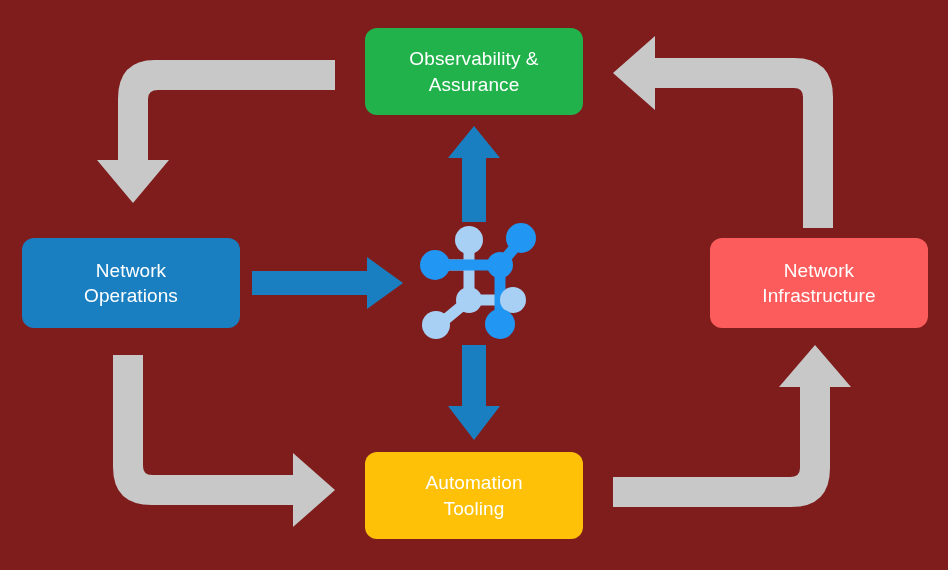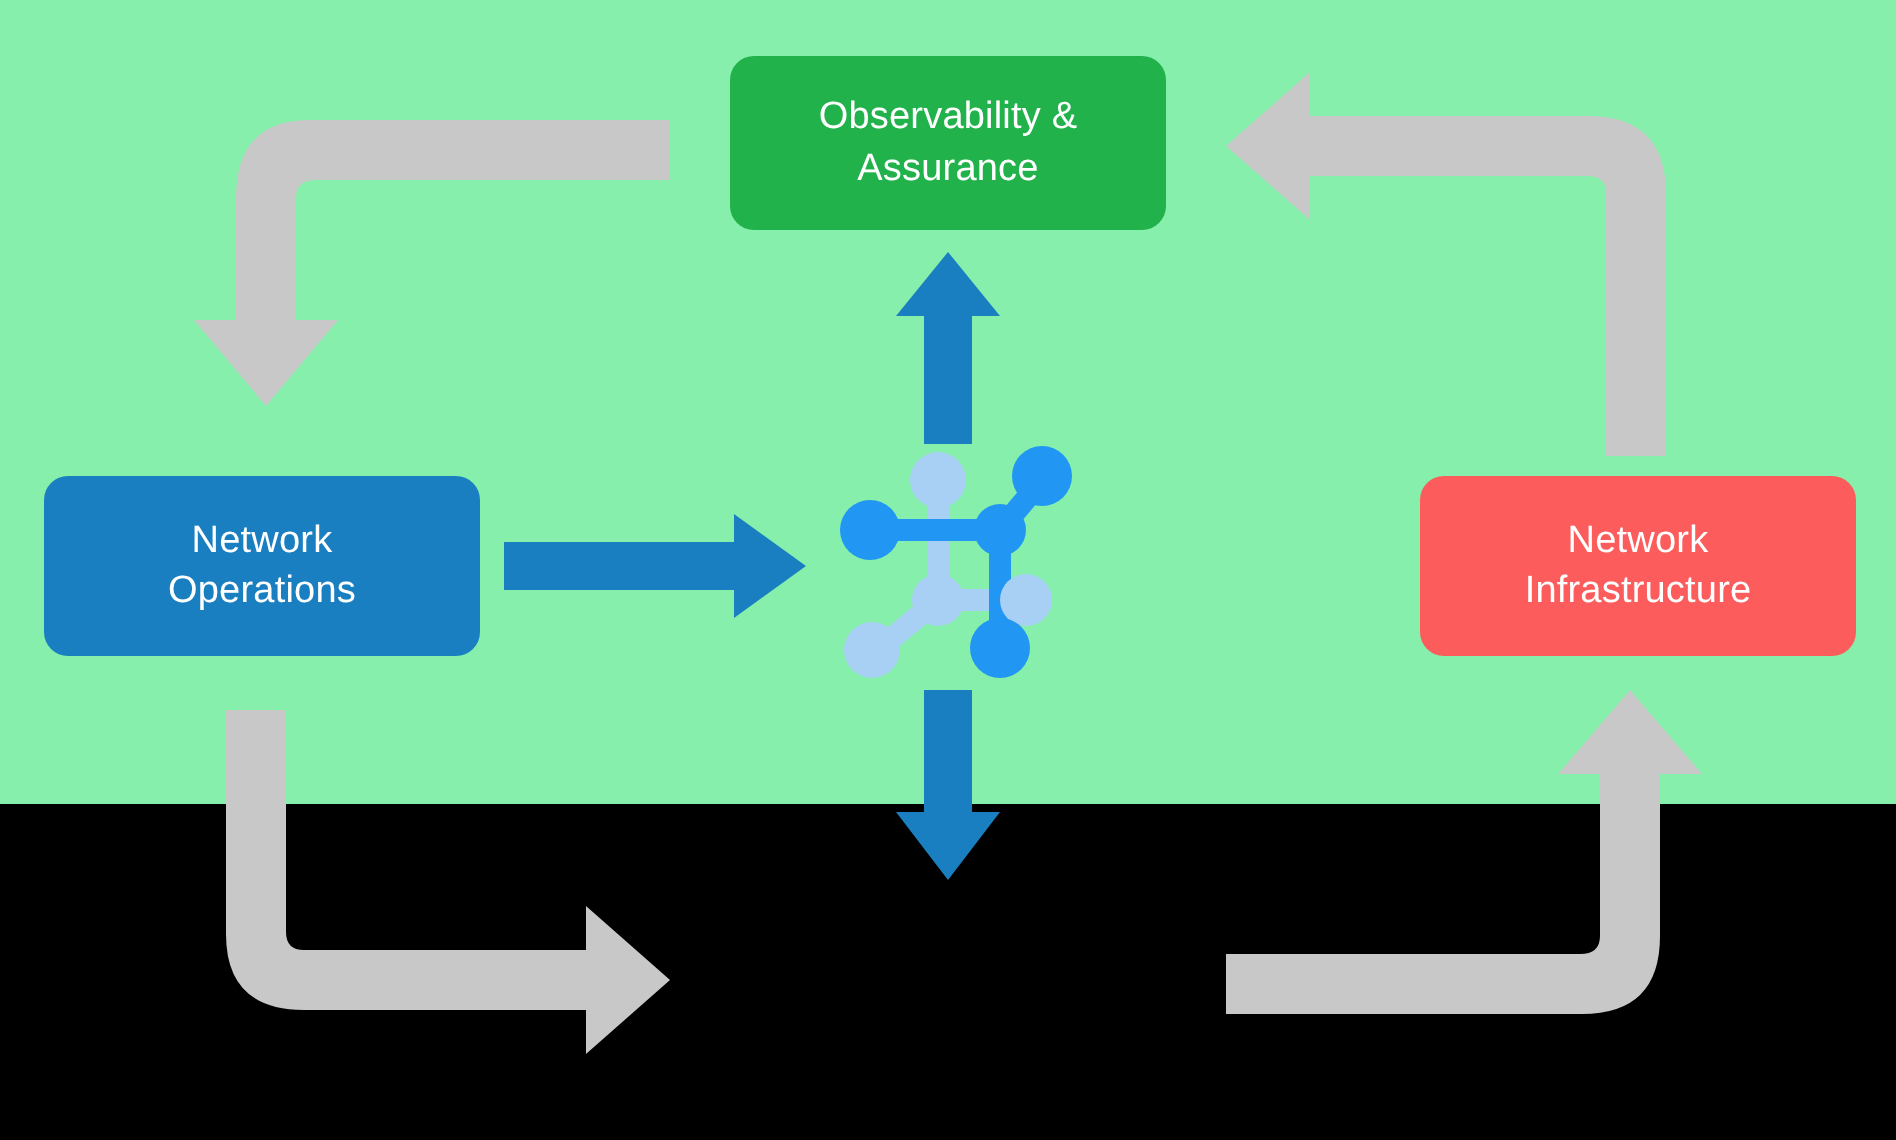--- a/index.html
+++ b/index.html
@@ -1,18 +1,18 @@
 <!DOCTYPE html>
 <html><head>
 <meta charset="utf-8">
 <style>
   html,body{margin:0;padding:0;background:#000;}
   body{width:948px;height:570px;overflow:hidden;
        font-family:"Liberation Sans","DejaVu Sans",sans-serif;}
-  #stage{position:relative;width:948px;height:402px;background:#86efac;}
+  #stage{position:relative;width:948px;height:570px;background:#7f1d1d;}
   .box{position:absolute;border-radius:12px;display:flex;align-items:center;
        justify-content:center;text-align:center;color:#fff;font-size:19px;
        line-height:1.32;font-weight:400;letter-spacing:.1px;padding:4px 10px;
        box-sizing:border-box;}
   #box-observability{left:365px;top:28px;width:218px;height:87px;background:#22b24c;}
   #box-operations   {left:22px; top:238px;width:218px;height:90px;background:#1a7fc1;}
   #box-infrastructure{left:710px;top:238px;width:218px;height:90px;background:#fc5c5c;}
   #box-automation   {left:365px;top:452px;width:218px;height:87px;background:#ffc107;}
   .svg-layer{position:absolute;left:0;top:0;width:948px;height:570px;}
   .lbl{pointer-events:none;white-space:pre-line;}
@@ -148,14 +148,18 @@
   <div class="box" id="box-operations">
     <span class="lbl">Network
 Operations</span>
   </div>
 
   <div class="box" id="box-infrastructure">
     <span class="lbl">Network
 Infrastructure</span>
   </div>
 
+  <div class="box" id="box-automation">
+    <span class="lbl">Automation
+Tooling</span>
+  </div>
 
 </div>
 
 </body></html>

